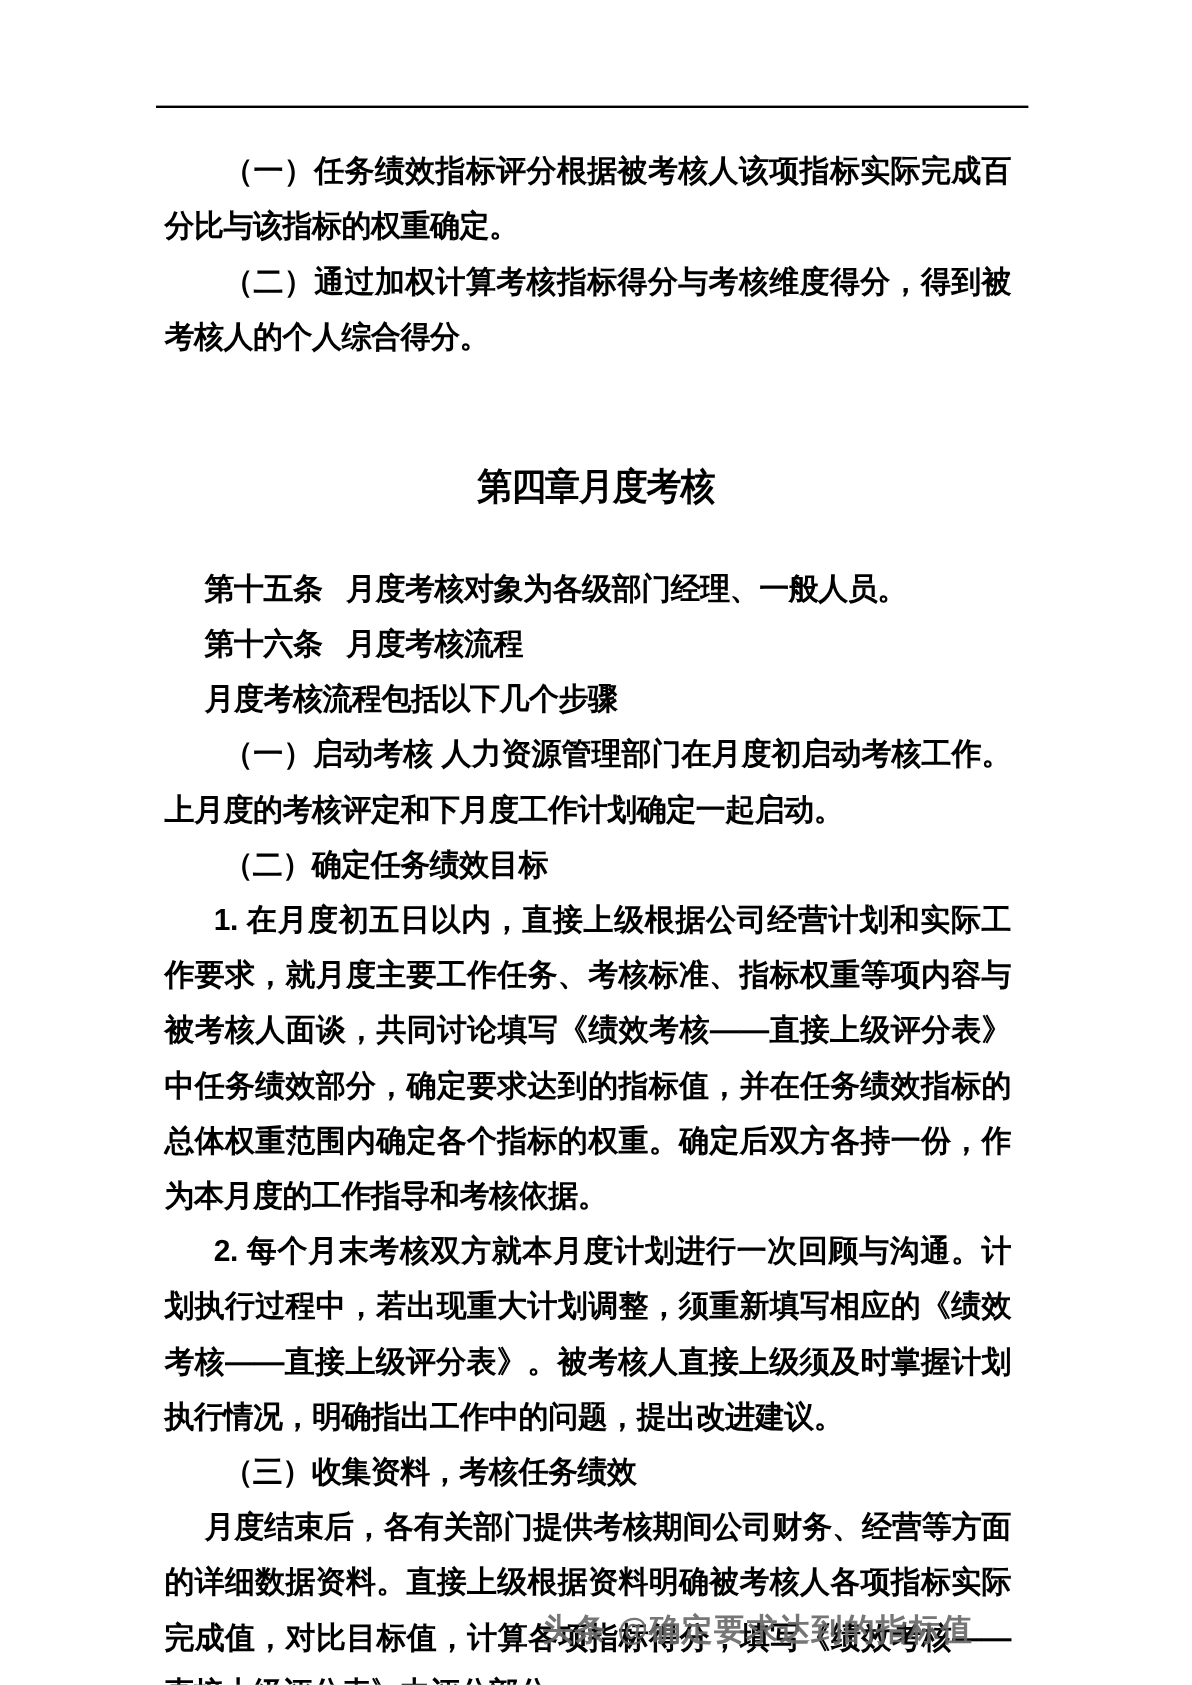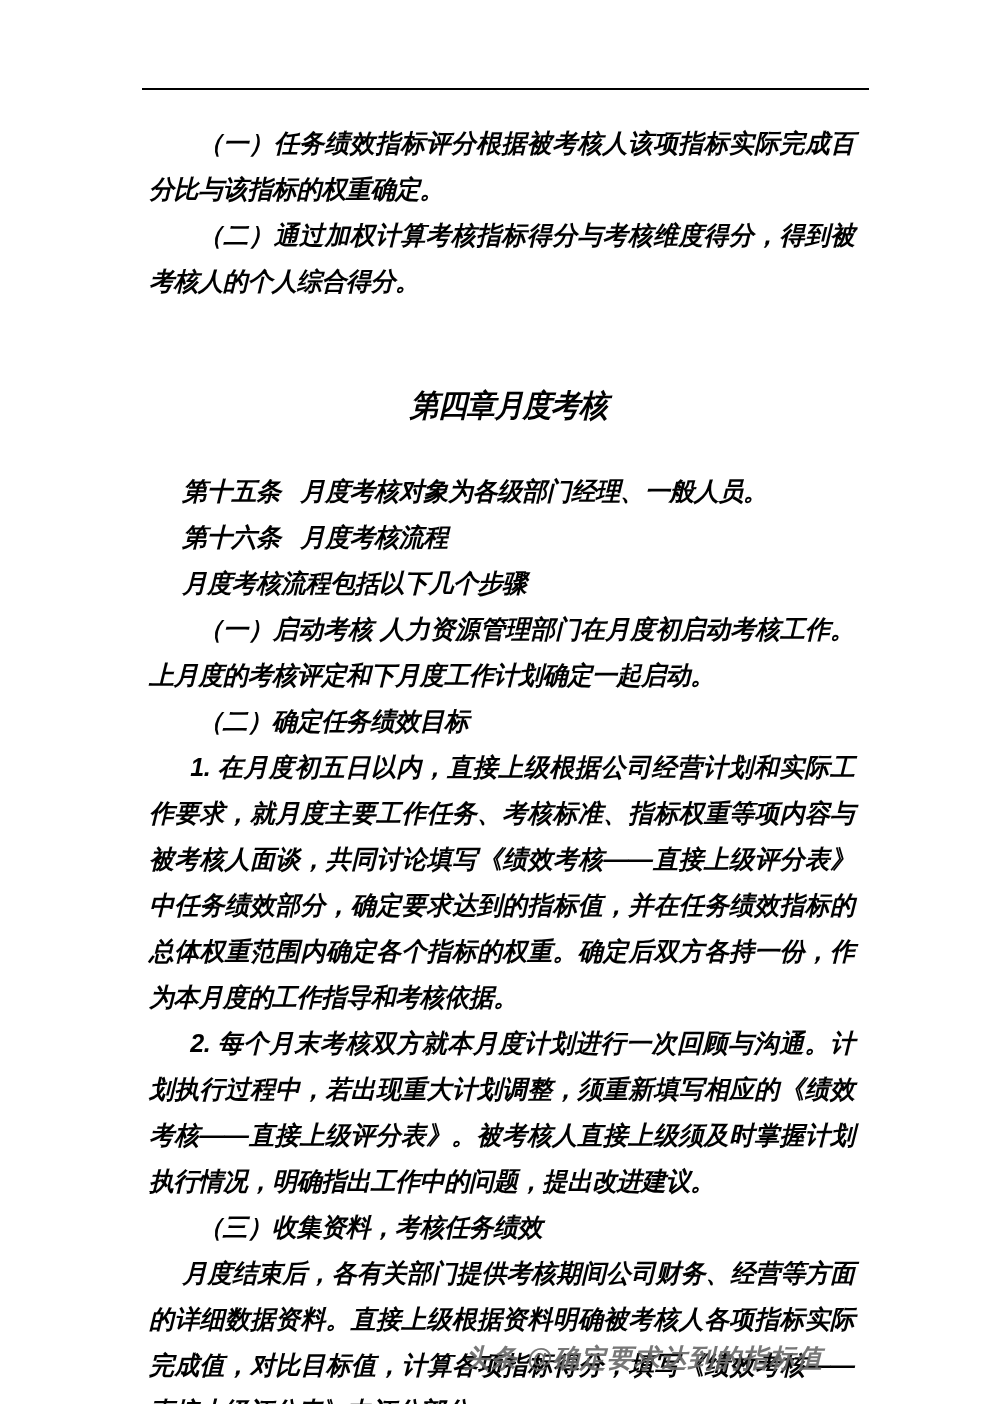--- a/index.html
+++ b/index.html
@@ -12,24 +12,23 @@
     height: 1404px;
     position: relative;
     overflow: hidden;
     font-family: "Liberation Serif", "DejaVu Serif", serif;
     color: #000000;
     -webkit-font-smoothing: none;
   }
 
   .page {
     position: absolute;
-    left: 12px; top: 0;
+    left: 0; top: 0;
     width: 839px;
     height: 1404px;
-    font-style: italic;
   }
 
   
   .header-rule {
     position: absolute;
     left: 130px;
     top: 88px;
     width: 727px;
     height: 0;
     border-top: 2px solid #000000;

